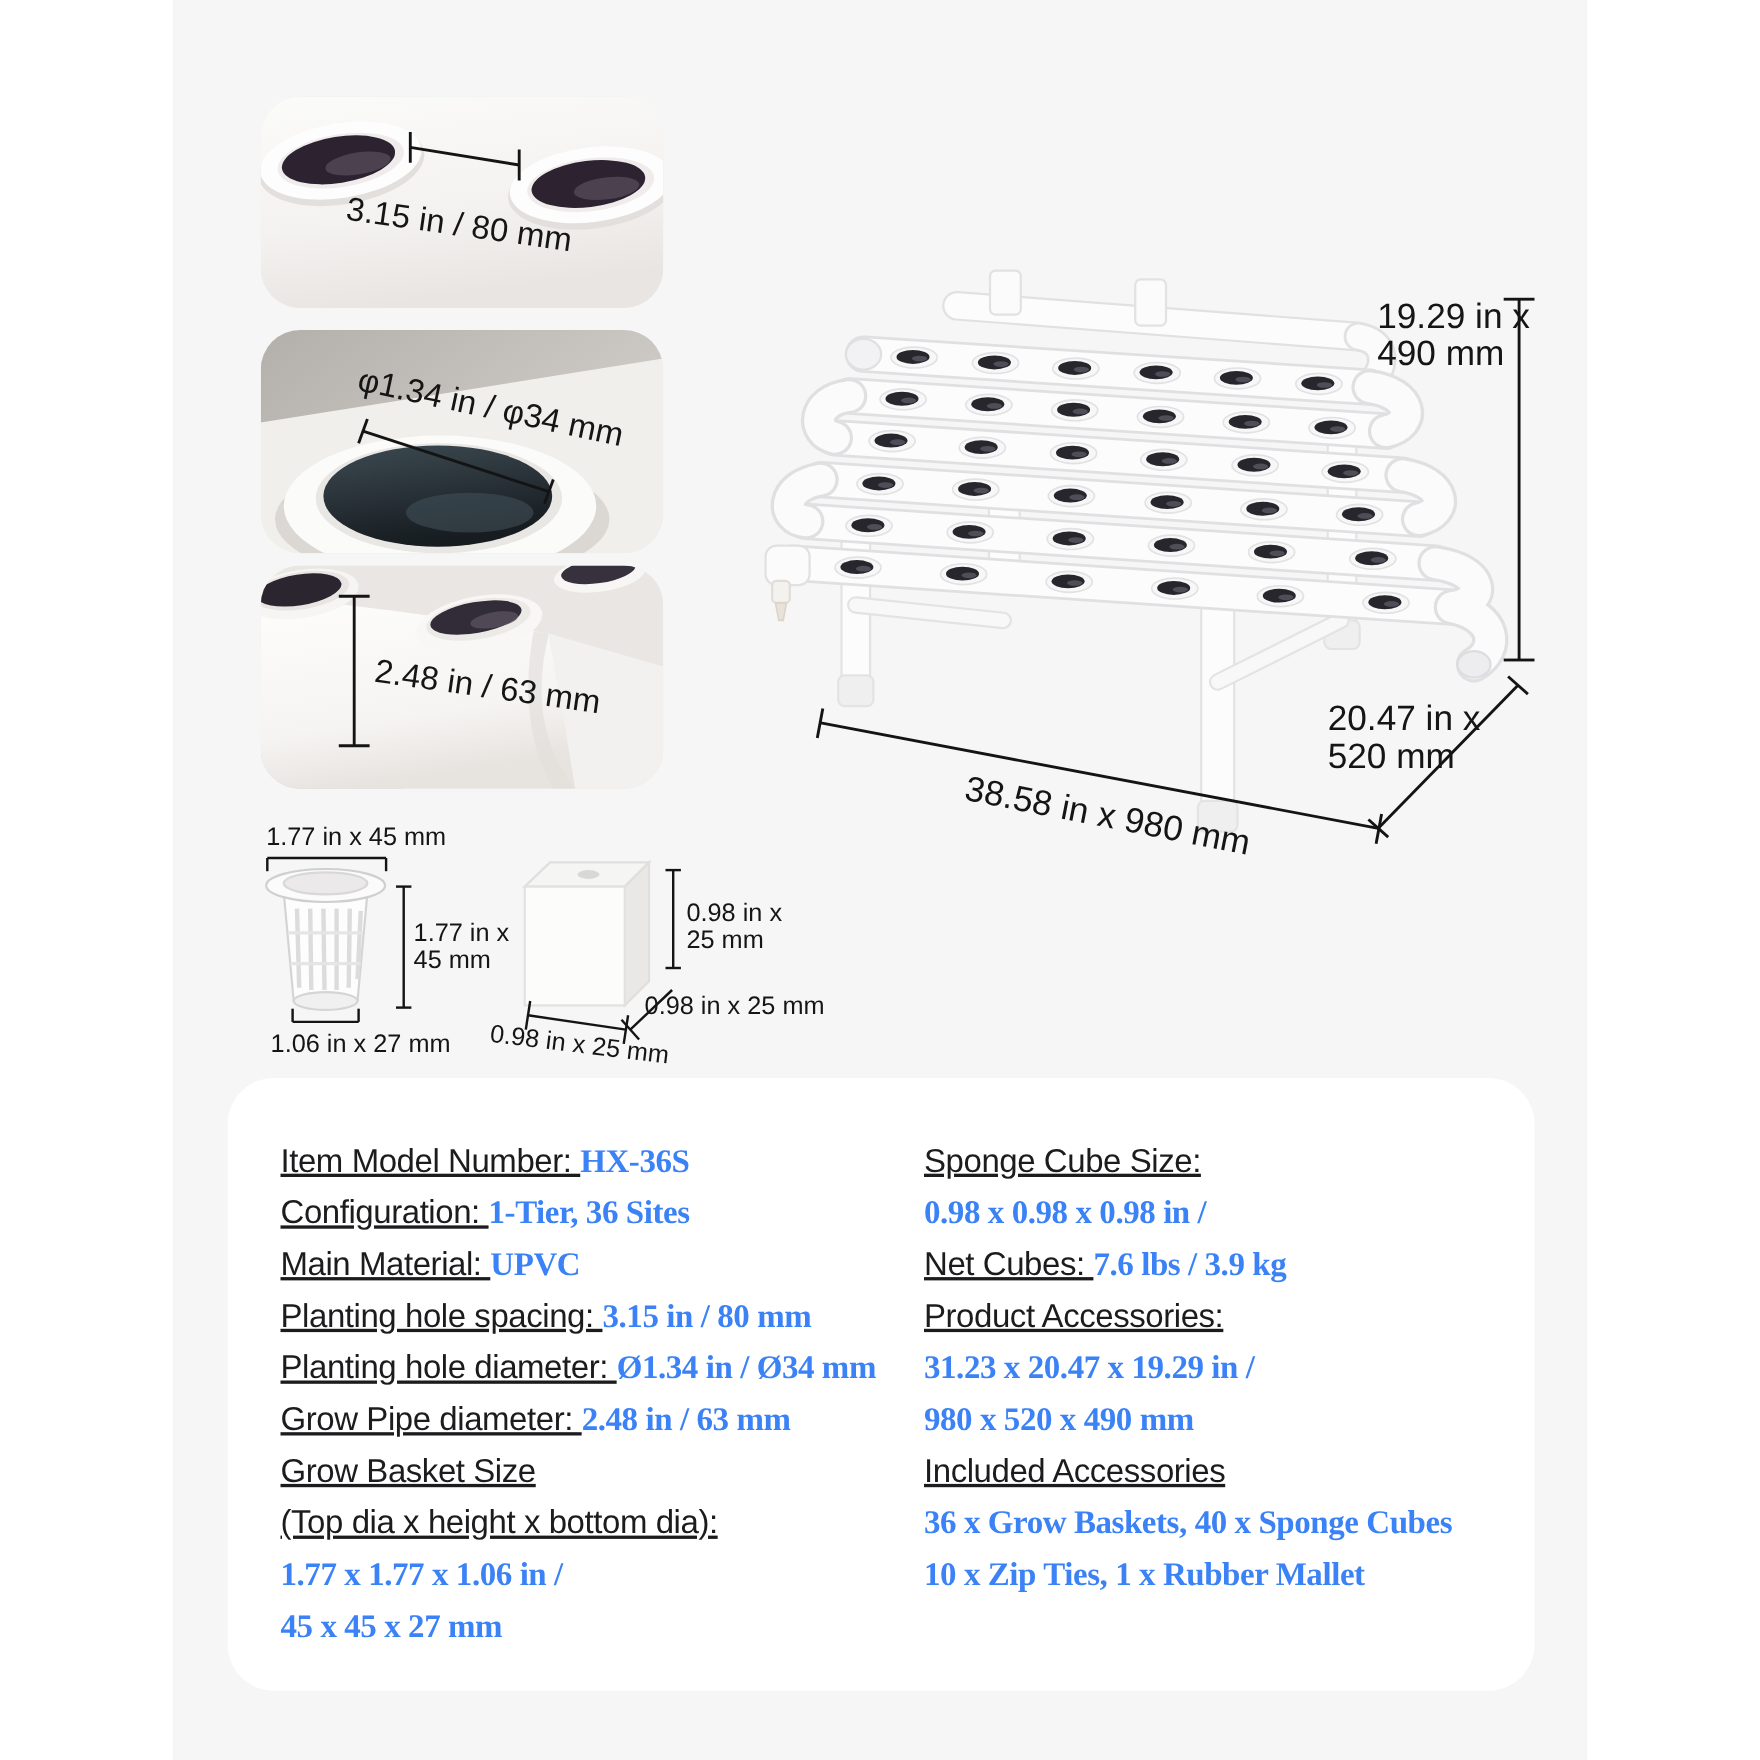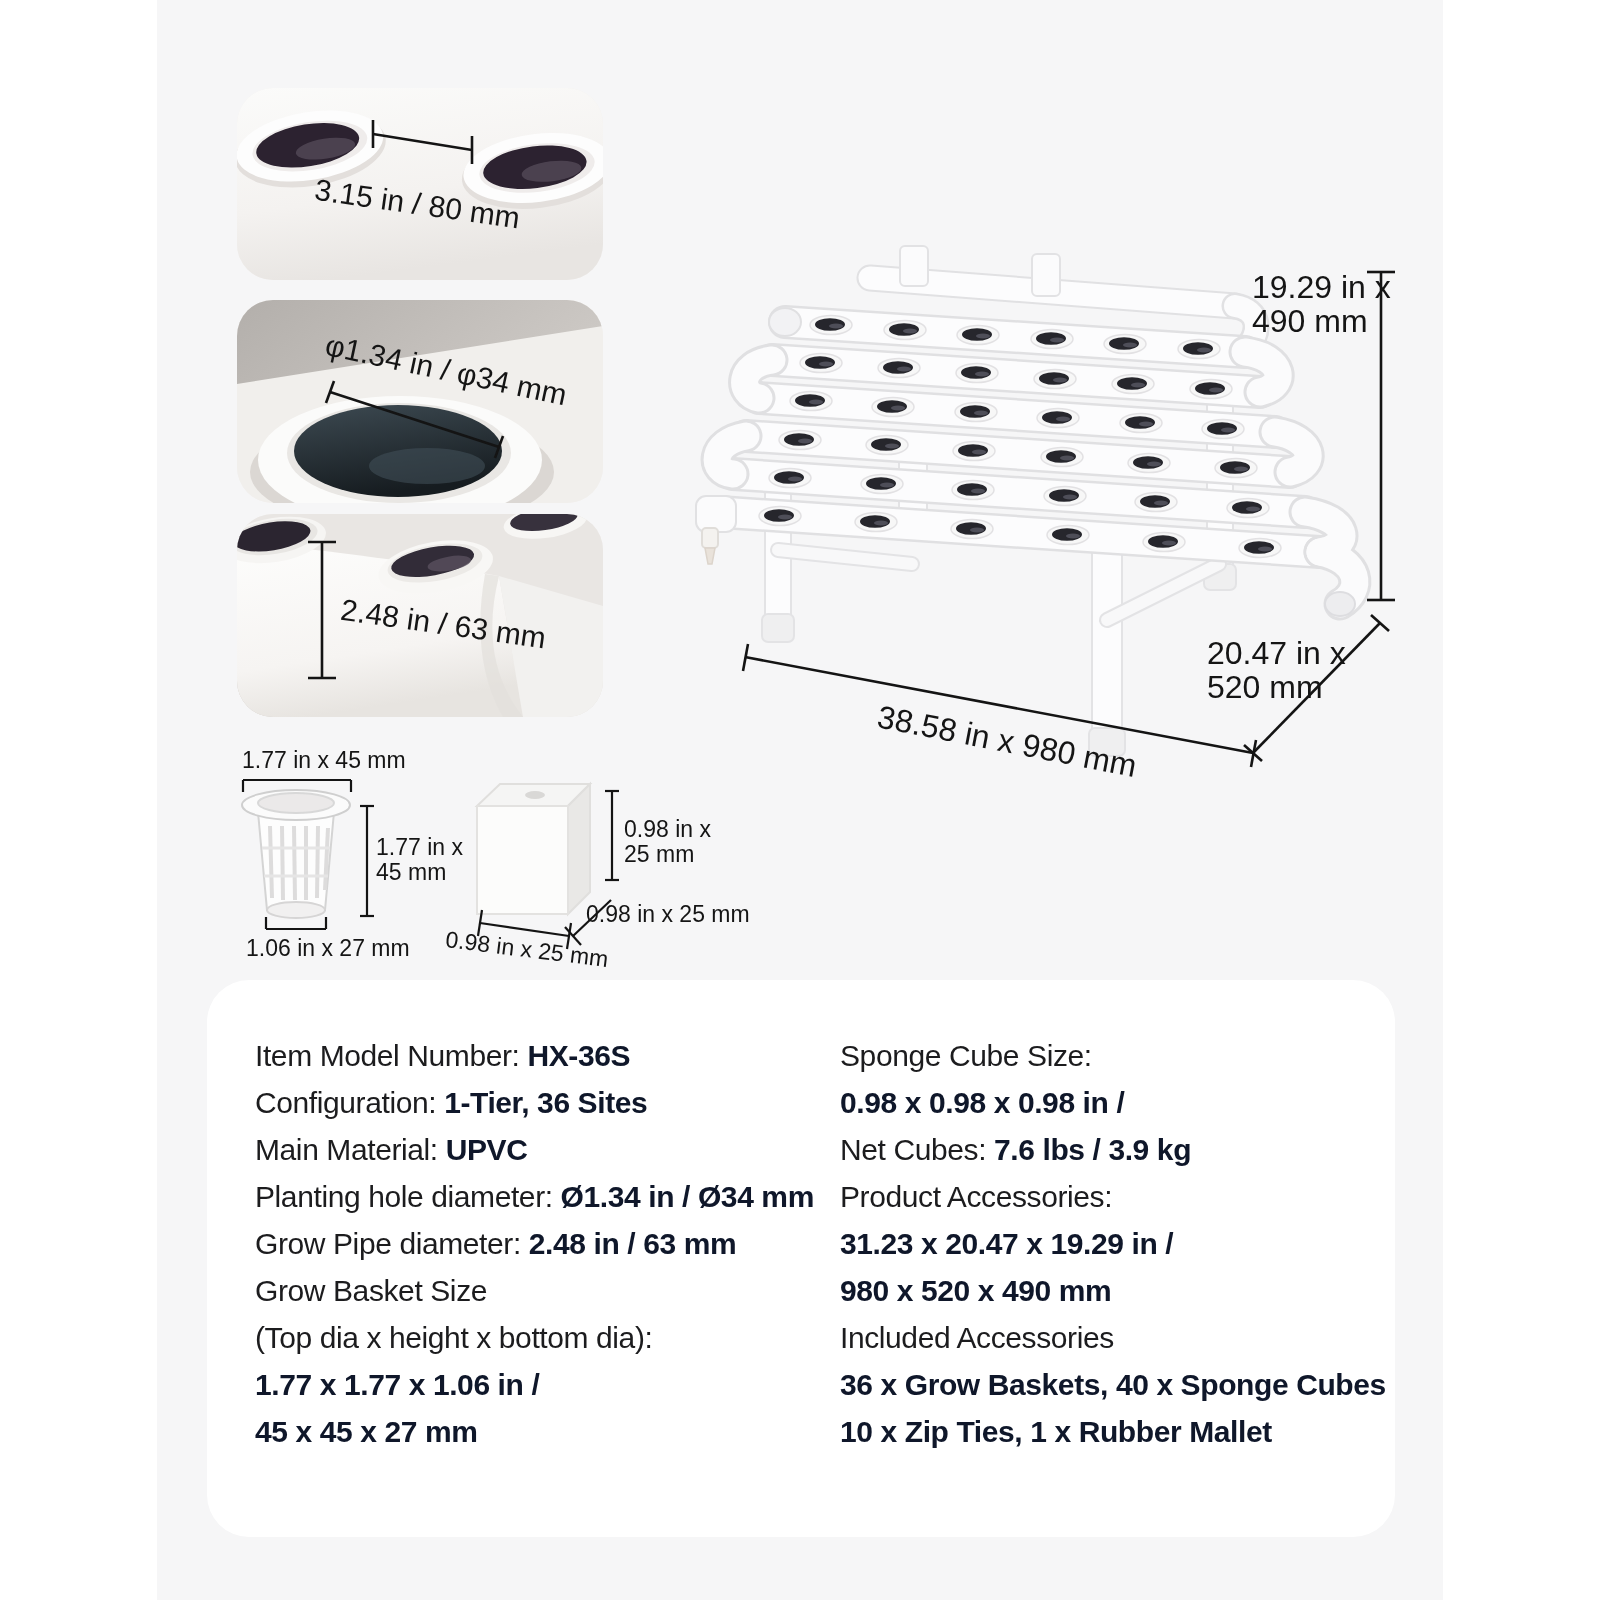--- a/index.html
+++ b/index.html
@@ -13,22 +13,22 @@
   .dim-label{font-size:32px;}
   .small-label{font-size:23px;}
   line.dim, path.dim{stroke:#141414;stroke-width:2.6px;fill:none;}
   line.dim-thin{stroke:#141414;stroke-width:2.2px;}
   
   .panel{position:absolute;left:50px;top:980px;width:1188px;height:557px;background:#ffffff;border-radius:42px;}
   .speccol{position:absolute;top:52px;}
   .speccol.left{left:48px;}
   .speccol.right{left:633px;}
   .specrow{font-size:30px;line-height:47px;letter-spacing:-0.4px;white-space:pre;}
-  .specrow .lbl{color:#1c1c1e;}
-  .specrow .val{color:#0f172a;font-weight:700;}
+  .specrow .lbl{color:#1c1c1e;text-decoration:underline;}
+  .specrow .val{color:#3b82f6;font-weight:700;font-family:Liberation Serif, serif;}
 </style>
 </head>
 <body>
 
 <div class="page">
   <div class="content">
 
     <div class="card" style="left:80px;top:88px;width:366px;height:192px;">
       <svg width="366" height="192" viewBox="0 0 366 192">
         <defs>
@@ -348,20 +348,21 @@
         </g>
         <text class="small-label" x="356" y="182">0.98 in x 25 mm</text>
       </g>
     </svg>
 
     <div class="panel">
       <div class="speccol left">
         <div class="specrow"><span class="lbl">Item Model Number: </span><span class="val">HX-36S</span></div>
         <div class="specrow"><span class="lbl">Configuration: </span><span class="val">1-Tier, 36 Sites</span></div>
         <div class="specrow"><span class="lbl">Main Material: </span><span class="val">UPVC</span></div>
+        <div class="specrow"><span class="lbl">Planting hole spacing: </span><span class="val">3.15 in / 80 mm</span></div>
         <div class="specrow"><span class="lbl">Planting hole diameter: </span><span class="val">Ø1.34 in / Ø34 mm</span></div>
         <div class="specrow"><span class="lbl">Grow Pipe diameter: </span><span class="val">2.48 in / 63 mm</span></div>
         <div class="specrow"><span class="lbl">Grow Basket Size</span><span class="val"></span></div>
         <div class="specrow"><span class="lbl">(Top dia x height x bottom dia):</span><span class="val"></span></div>
         <div class="specrow"><span class="lbl"></span><span class="val">1.77 x 1.77 x 1.06 in /</span></div>
         <div class="specrow"><span class="lbl"></span><span class="val">45 x 45 x 27 mm</span></div>
       </div>
       <div class="speccol right">
         <div class="specrow"><span class="lbl">Sponge Cube Size:</span><span class="val"></span></div>
         <div class="specrow"><span class="lbl"></span><span class="val">0.98 x 0.98 x 0.98 in /</span></div>

